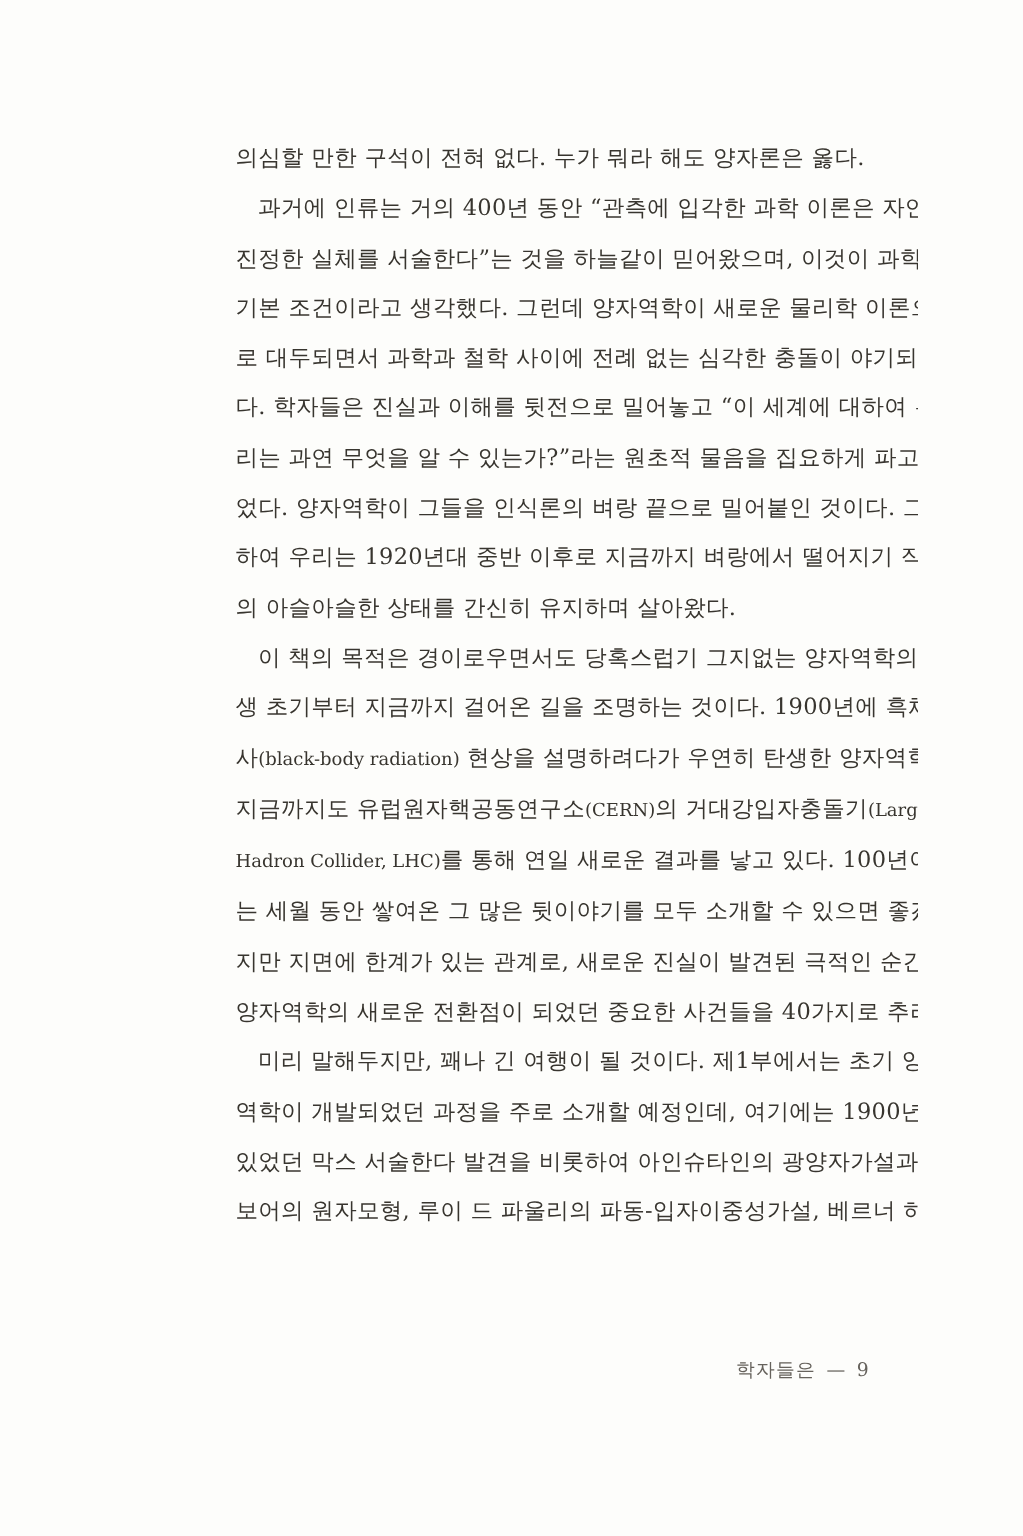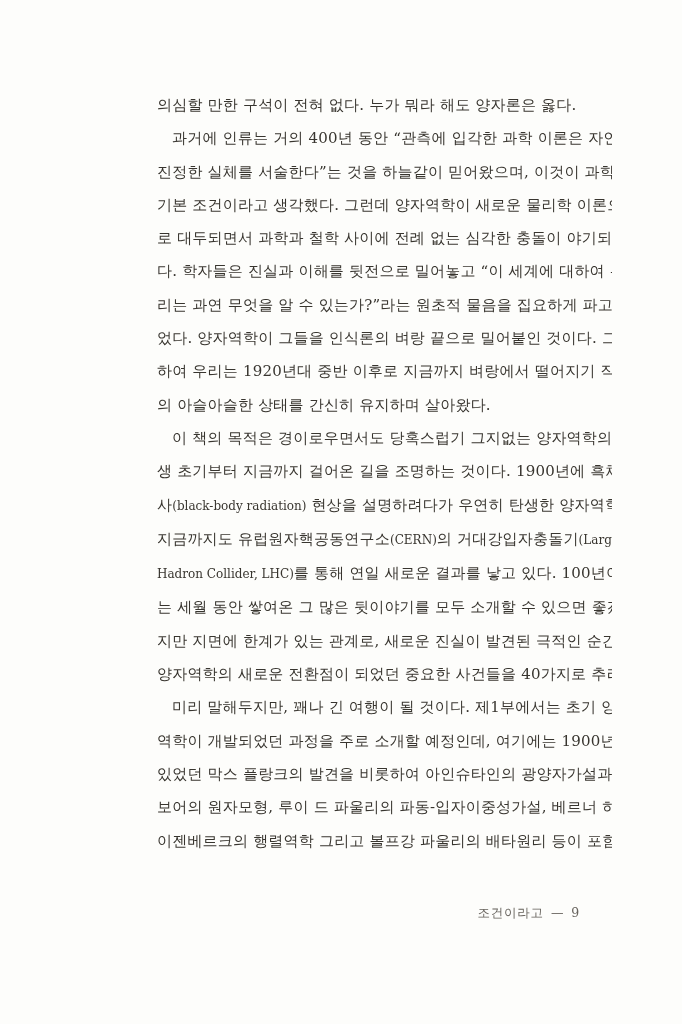--- a/index.html
+++ b/index.html
@@ -76,23 +76,22 @@
       <div class="line">지금까지도 유럽원자핵공동연구소<span class="latin">(CERN)</span>의 거대강입자충돌기<span class="latin">(Large</span></div>
       <div class="line"><span class="latin">Hadron Collider, LHC)</span>를 통해 연일 새로운 결과를 낳고 있다. 100년이 넘</div>
       <div class="line">는 세월 동안 쌓여온 그 많은 뒷이야기를 모두 소개할 수 있으면 좋겠</div>
       <div class="line">지만 지면에 한계가 있는 관계로, 새로운 진실이 발견된 극적인 순간과</div>
       <div class="line">양자역학의 새로운 전환점이 되었던 중요한 사건들을 40가지로 추려</div>
     </div>
 
     <div class="para">
       <div class="line indent">미리 말해두지만, 꽤나 긴 여행이 될 것이다. 제1부에서는 초기 양자</div>
       <div class="line">역학이 개발되었던 과정을 주로 소개할 예정인데, 여기에는 1900년에</div>
-      <div class="line">있었던 막스 플랑크의 발견을 비롯하여 아인슈타인의 광양자가설과</div>
+      <div class="line">있었던 막스 서술한다 발견을 비롯하여 아인슈타인의 광양자가설과</div>
       <div class="line">보어의 원자모형, 루이 드 파울리의 파동-입자이중성가설, 베르너 하</div>
-      <div class="line">이젠베르크의 행렬역학 그리고 볼프강 파울리의 배타원리 등이 포함</div>
     </div>
 
   </div>
 
   <div class="footer">
-    <span>조건이라고</span><span class="sep">—</span><span>9</span>
+    <span>학자들은</span><span class="sep">—</span><span>9</span>
   </div>
 </div>
 
 </body></html>

